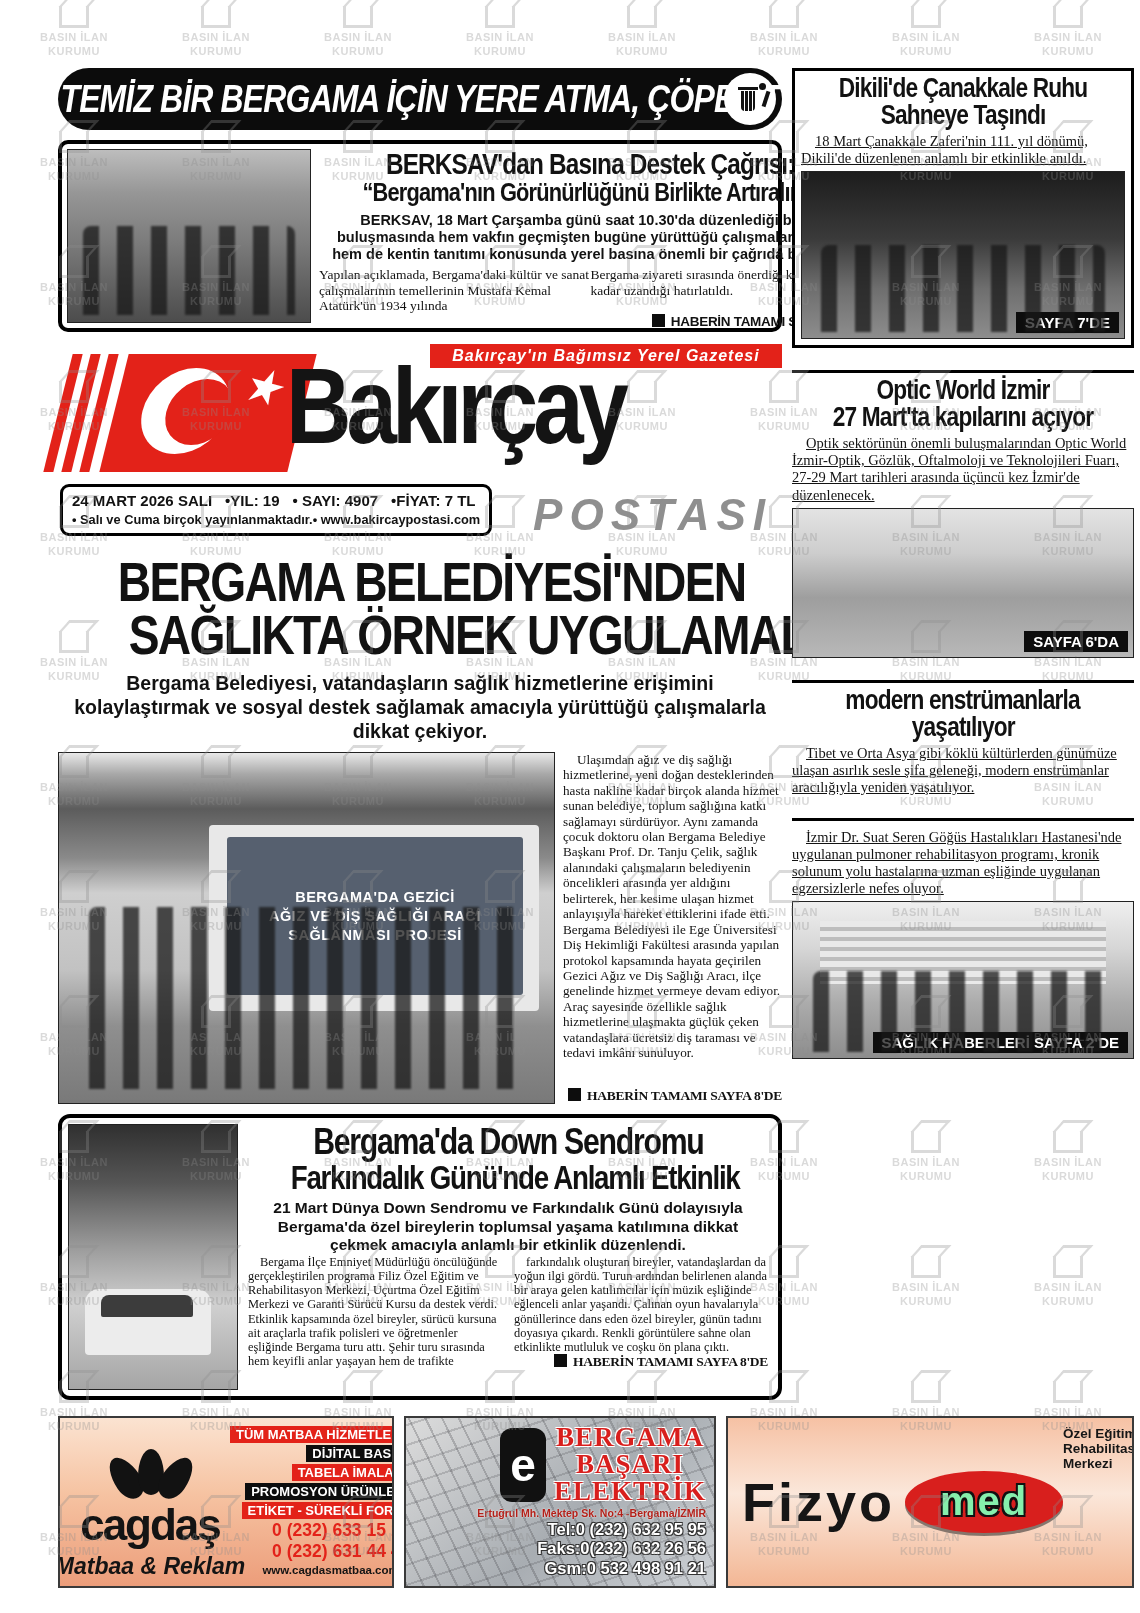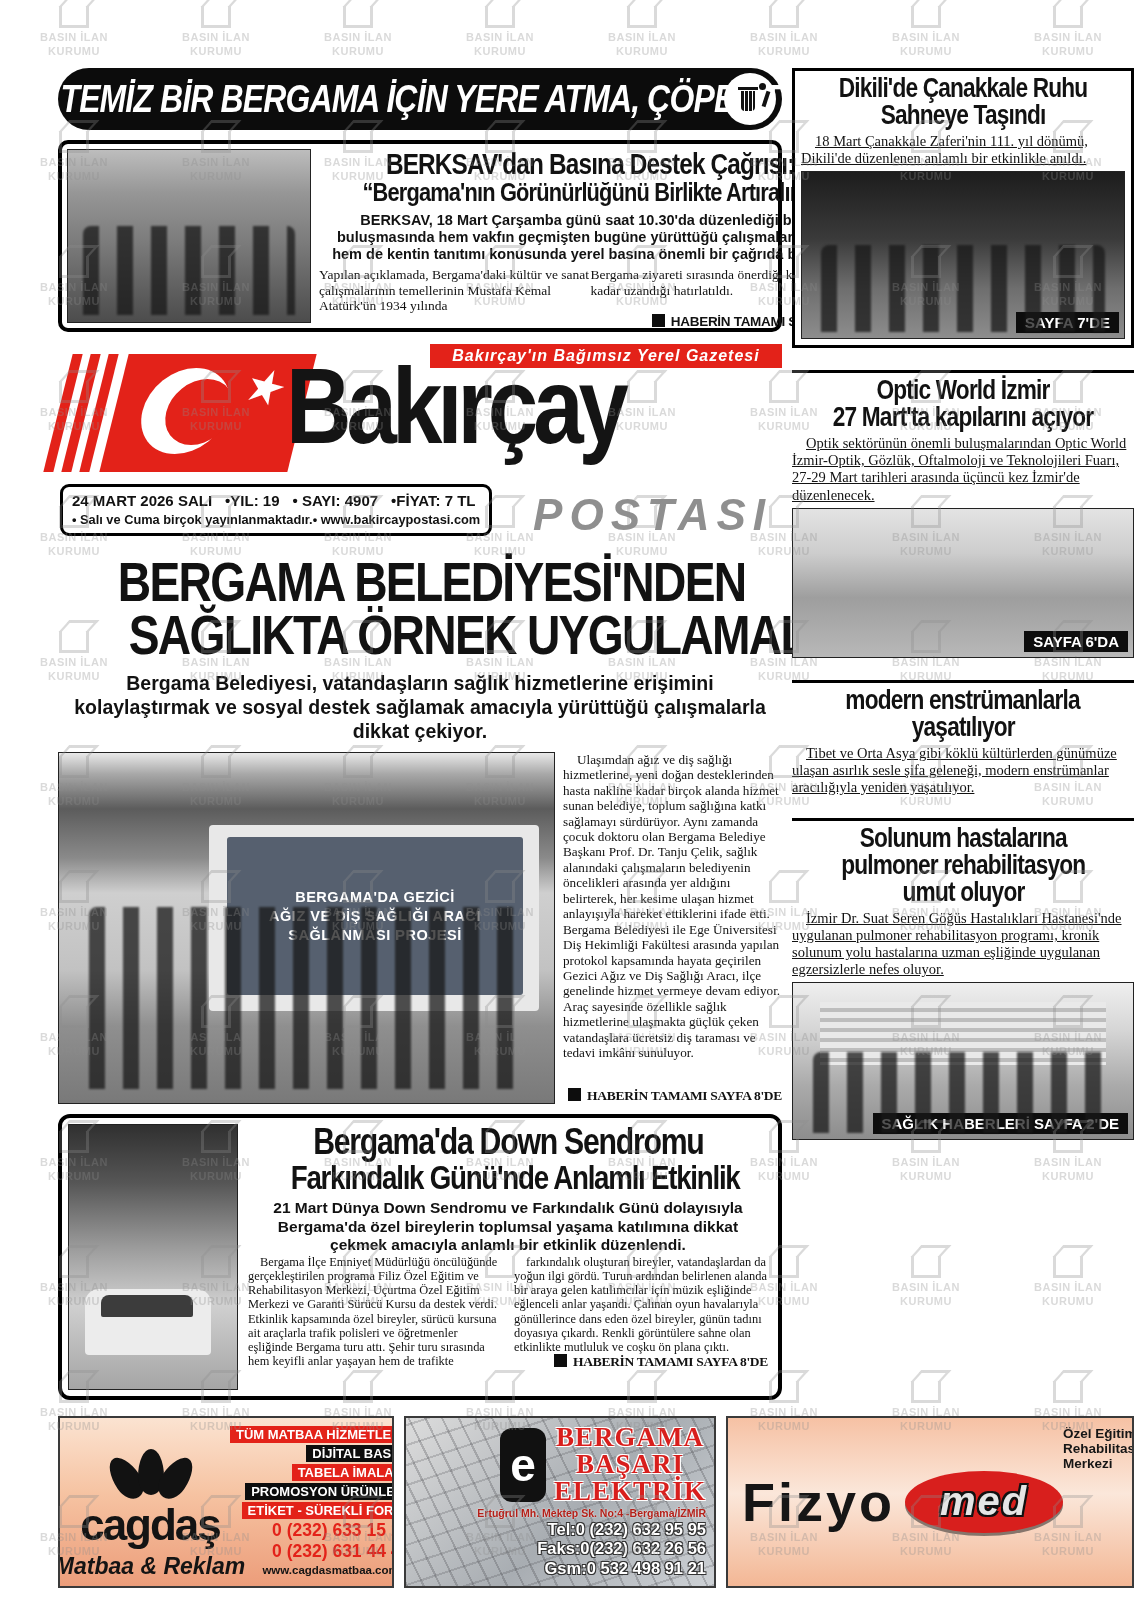--- a/index.html
+++ b/index.html
@@ -161,21 +161,21 @@
     text-shadow:0 0 2px #fff; }
   .elektrik-phones { text-align:right; font-weight:900; font-size:16.5px; color:#fff; line-height:1.18;
     text-shadow:-1px -1px 0 #333,1px -1px 0 #333,-1px 1px 0 #333,1px 1px 0 #333; margin-top:1px; }
 
   .ad-fizyomed { flex:1; background:linear-gradient(180deg,#f6c1a4 0%,#fbe7da 45%,#f3b795 100%);
     padding:6px 14px; display:flex; flex-direction:row; }
   .fizyo-row { display:flex; align-items:center; justify-content:center; gap:10px; }
   .fizyo-word { font-size:54px; font-weight:900; letter-spacing:3px; color:#161616; line-height:1; }
   .med-oval { background:#d81f1d; border-radius:50%; width:158px; height:62px; display:flex; align-items:center; justify-content:center;
     box-shadow:0 3px 0 rgba(40,40,40,0.55); }
-  .med-text { color:#e5e5e5; font-weight:900; font-style:italic; font-size:40px; letter-spacing:2px;
+  .med-text { color:#86efac; font-weight:900; font-size:40px; letter-spacing:2px;
     text-shadow:-2px -2px 0 #111,2px -2px 0 #111,-2px 2px 0 #111,2px 2px 0 #111; }
   .fizyo-sub { font-weight:900; font-size:13.5px; color:#161616; margin-top:2px; }
   .fizyo-line { text-align:center; color:#d81f1d; font-weight:900; font-size:21px; margin-top:3px; letter-spacing:-0.5px; }
   .fizyo-phone { text-align:center; font-weight:900; font-size:20px; color:#222; margin-top:2px; }
   .fizyo-site { text-align:center; font-weight:bold; font-size:15px; color:#222; }
   .fizyo-email { text-align:center; font-weight:bold; font-size:15px; color:#222; }
 
   
   .watermarks { position:absolute; inset:0; z-index:5; pointer-events:none; opacity:0.32; color:#8d8d8d; }
   .wm { position:absolute; width:112px; text-align:center; font-weight:bold; font-size:11px; line-height:1.25; letter-spacing:0.5px; }
@@ -312,25 +312,20 @@
 
         <div class="r-article r-rule">
           <div class="r-head">
             <div><span class="cond">modern enstrümanlarla</span></div>
             <div><span class="cond">yaşatılıyor</span></div>
           </div>
           <div class="r-text">Tibet ve Orta Asya gibi köklü kültürlerden günümüze ulaşan asırlık sesle şifa geleneği, modern enstrümanlar aracılığıyla yeniden yaşatılıyor.</div>
         </div>
 
         <div class="r-article r-rule">
-          <div class="r-head">
-            <div><span class="cond">Solunum hastalarına</span></div>
-            <div><span class="cond">pulmoner rehabilitasyon</span></div>
-            <div><span class="cond">umut oluyor</span></div>
-          </div>
           <div class="r-text">İzmir Dr. Suat Seren Göğüs Hastalıkları Hastanesi'nde uygulanan pulmoner rehabilitasyon programı, kronik solunum yolu hastalarına uzman eşliğinde uygulanan egzersizlerle nefes oluyor.</div>
           <div class="photo people r-photo ph-solunum">
             <span class="page-tag">SAĞLIK HABERLERİ SAYFA 2'DE</span>
           </div>
         </div>
       </div>
     </div>
 
     <div class="ads-row">
 

